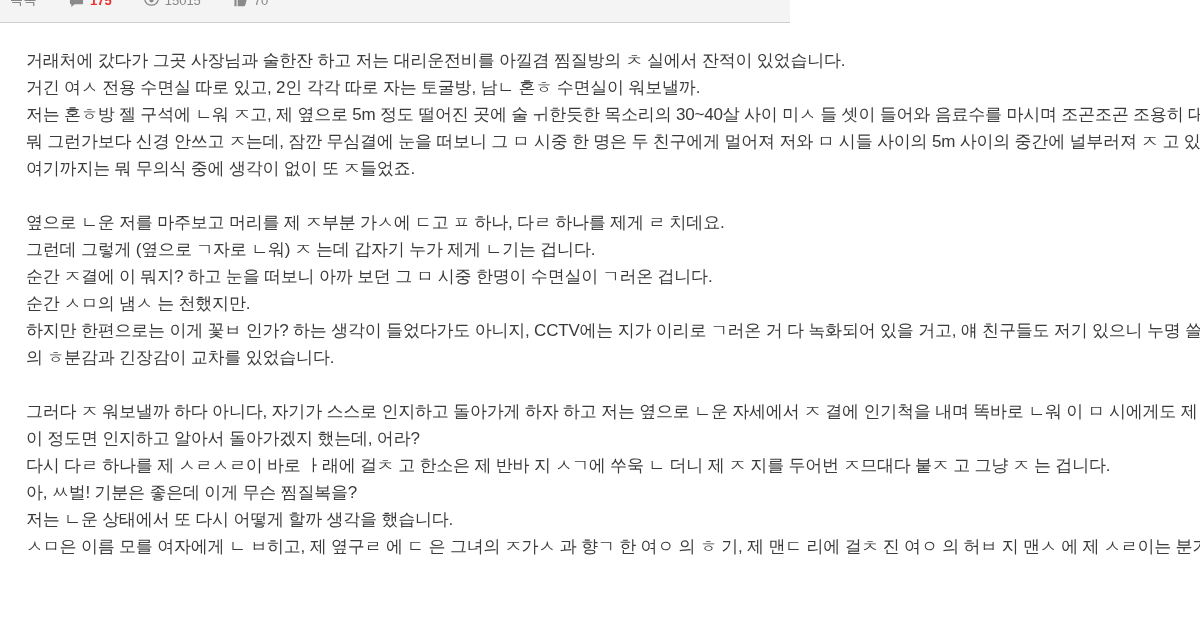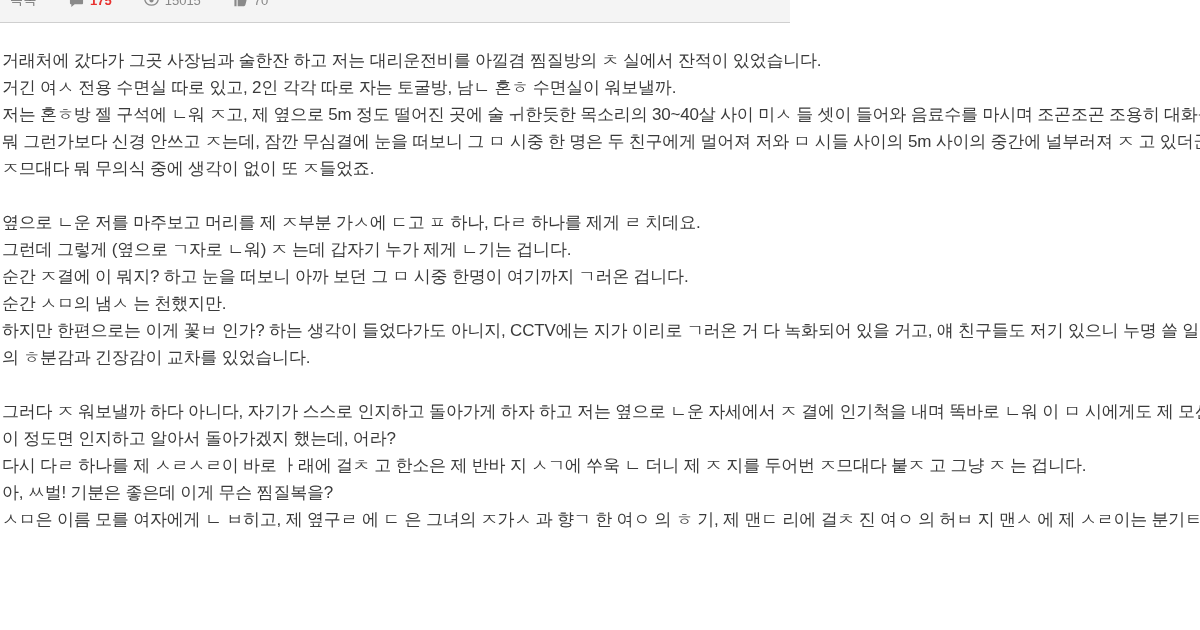--- a/index.html
+++ b/index.html
@@ -29,21 +29,21 @@
   }
   .tb-item { display: flex; align-items: center; }
   .tb-item + .tb-item { margin-left: 32px; }
   .tb-icon { display: inline-block; width: 15px; height: 15px; margin-right: 6px; }
   .tb-icon svg { width: 15px; height: 15px; display: block; }
   .tb-num { font-size: 13px; color: #888; }
   .tb-num.red { font-weight: bold; }
   .tb-label { color: #666; letter-spacing: 0.5px; }
   
   .content {
-    padding: 24px 0 0 2px;
+    padding: 24px 0 0 26px;
     color: #3a3a3a;
   }
   .paragraph { margin-bottom: 27px; }
   .line {
     height: 27px;
     line-height: 27px;
     font-size: 17px;
     white-space: nowrap;
     letter-spacing: -0.2px;
   }
@@ -83,30 +83,31 @@
     </div>
   </div>
 </div>
 
 <div class="content" id="post-body" style="color: rgb(58, 58, 58);">
     <div class="paragraph">
       <div class="line">거래처에 갔다가 그곳 사장님과 술한잔 하고 저는 대리운전비를 아낄겸 찜질방의 ㅊ 실에서 잔적이 있었습니다.</div>
       <div class="line">거긴 여ㅅ 전용 수면실 따로 있고, 2인 각각 따로 자는 토굴방, 남ㄴ 혼ㅎ 수면실이 워보낼까.</div>
       <div class="line">저는 혼ㅎ방 젤 구석에 ㄴ워 ㅈ고, 제 옆으로 5m 정도 떨어진 곳에 술 ㅟ한듯한 목소리의 30~40살 사이 미ㅅ 들 셋이 들어와 음료수를 마시며 조곤조곤 조용히 대화를 하고 있더군요.</div>
       <div class="line">뭐 그런가보다 신경 안쓰고 ㅈ는데, 잠깐 무심결에 눈을 떠보니 그 ㅁ 시중 한 명은 두 친구에게 멀어져 저와 ㅁ 시들 사이의 5m 사이의 중간에 널부러져 ㅈ 고 있더군요.</div>
-      <div class="line">ㅈ므대다 뭐 무의식 중에 생각이 없이 또 ㅈ들었죠.</div>
+      <div class="line">여기까지는 뭐 무의식 중에 생각이 없이 또 ㅈ들었죠.</div>
     </div>
     <div class="paragraph">
       <div class="line">옆으로 ㄴ운 저를 마주보고 머리를 제 ㅈ부분 가ㅅ에 ㄷ고 ㅍ 하나, 다ㄹ 하나를 제게 ㄹ 치데요.</div>
       <div class="line">그런데 그렇게 (옆으로 ㄱ자로 ㄴ워) ㅈ 는데 갑자기 누가 제게 ㄴ기는 겁니다.</div>
-      <div class="line">순간 ㅈ결에 이 뭐지? 하고 눈을 떠보니 아까 보던 그 ㅁ 시중 한명이 여기까지 ㄱ러온 겁니다.</div>
+      <div class="line">순간 ㅈ결에 이 뭐지? 하고 눈을 떠보니 아까 보던 그 ㅁ 시중 한명이 수면실이 ㄱ러온 겁니다.</div>
       <div class="line">순간 ㅅㅁ의 냄ㅅ 는 천했지만.</div>
       <div class="line">하지만 한편으로는 이게 꽃ㅂ 인가? 하는 생각이 들었다가도 아니지, CCTV에는 지가 이리로 ㄱ러온 거 다 녹화되어 있을 거고, 얘 친구들도 저기 있으니 누명 쓸 일은 없겠지 했지만, 심장은 순간</div>
       <div class="line">의 ㅎ분감과 긴장감이 교차를 있었습니다.</div>
     </div>
     <div class="paragraph">
       <div class="line">그러다 ㅈ 워보낼까 하다 아니다, 자기가 스스로 인지하고 돌아가게 하자 하고 저는 옆으로 ㄴ운 자세에서 ㅈ 결에 인기척을 내며 똑바로 ㄴ워 이 ㅁ 시에게도 제 모션을 ㄴ끼게 했습니다.</div>
       <div class="line">이 정도면 인지하고 알아서 돌아가겠지 했는데, 어라?</div>
       <div class="line">다시 다ㄹ 하나를 제 ㅅㄹㅅㄹ이 바로 ㅏ래에 걸ㅊ 고 한소은 제 반바 지 ㅅㄱ에 쑤욱 ㄴ 더니 제 ㅈ 지를 두어번 ㅈ므대다 붙ㅈ 고 그냥 ㅈ 는 겁니다.</div>
       <div class="line">아, ㅆ벌! 기분은 좋은데 이게 무슨 찜질복을?</div>
+      <div class="line">저는 ㄴ운 상태에서 또 다시 어떻게 할까 생각을 했습니다.</div>
       <div class="line">ㅅㅁ은 이름 모를 여자에게 ㄴ ㅂ히고, 제 옆구ㄹ 에 ㄷ 은 그녀의 ㅈ가ㅅ 과 향ㄱ 한 여ㅇ 의 ㅎ 기, 제 맨ㄷ 리에 걸ㅊ 진 여ㅇ 의 허ㅂ 지 맨ㅅ 에 제 ㅅㄹ이는 분기ㅌ 천했지만 말입니다.</div>
     </div>
   </div>
 
 </body></html>

